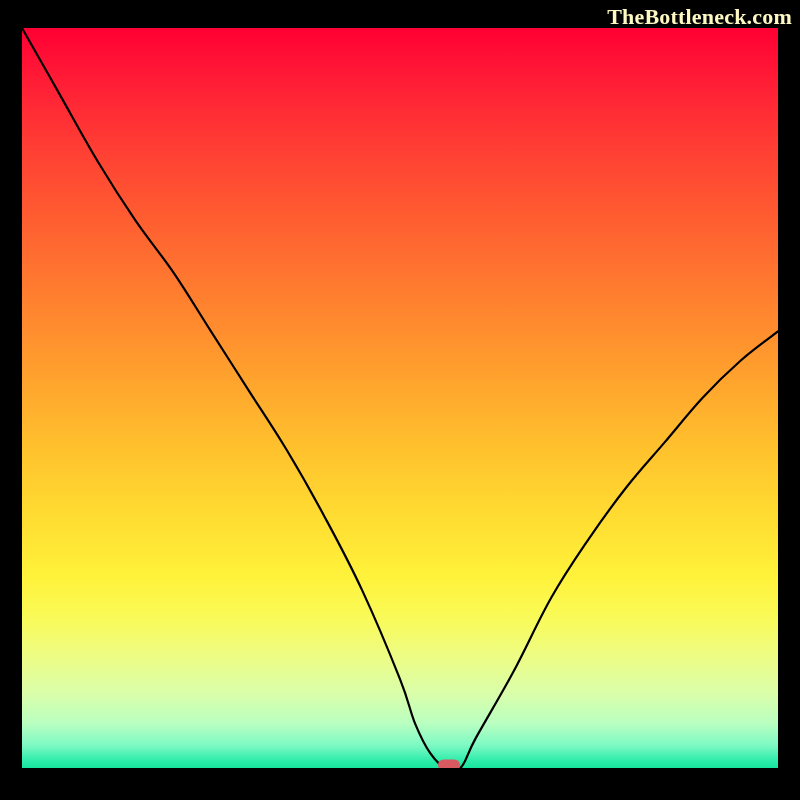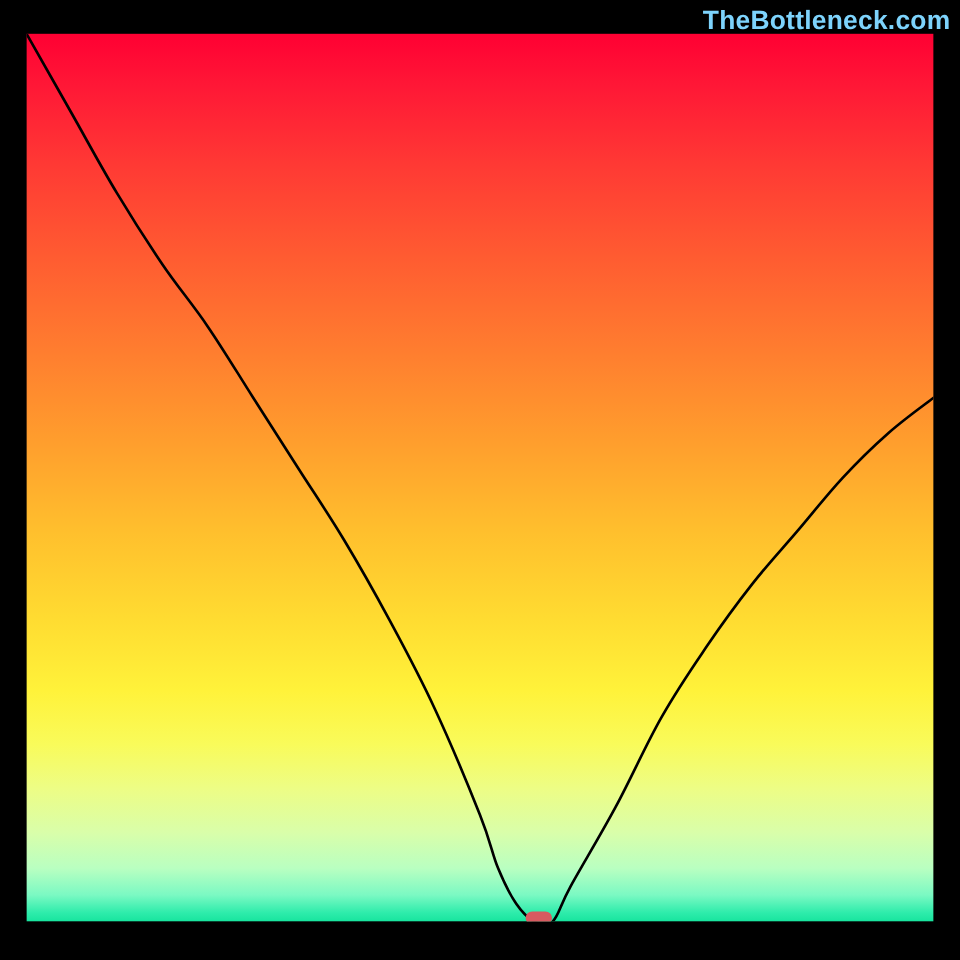--- a/index.html
+++ b/index.html
@@ -14,26 +14,27 @@
   .stage {
     position: relative;
     width: 800px;
     height: 800px;
     background: #000;
   }
   .watermark {
     position: absolute;
     top: 4px;
     right: 8px;
-    color: #7dd3fc;
+    color: #fef9c3;
     font-size: 22px;
     font-weight: 600;
     letter-spacing: 0.2px;
     user-select: none;
     z-index: 3;
+    font-family: Liberation Serif, serif;
   }
   .plot-area {
     position: absolute;
     left: 22px;
     top: 28px;
     width: 756px;
     height: 740px;
     overflow: hidden;
   }
   .gradient {

